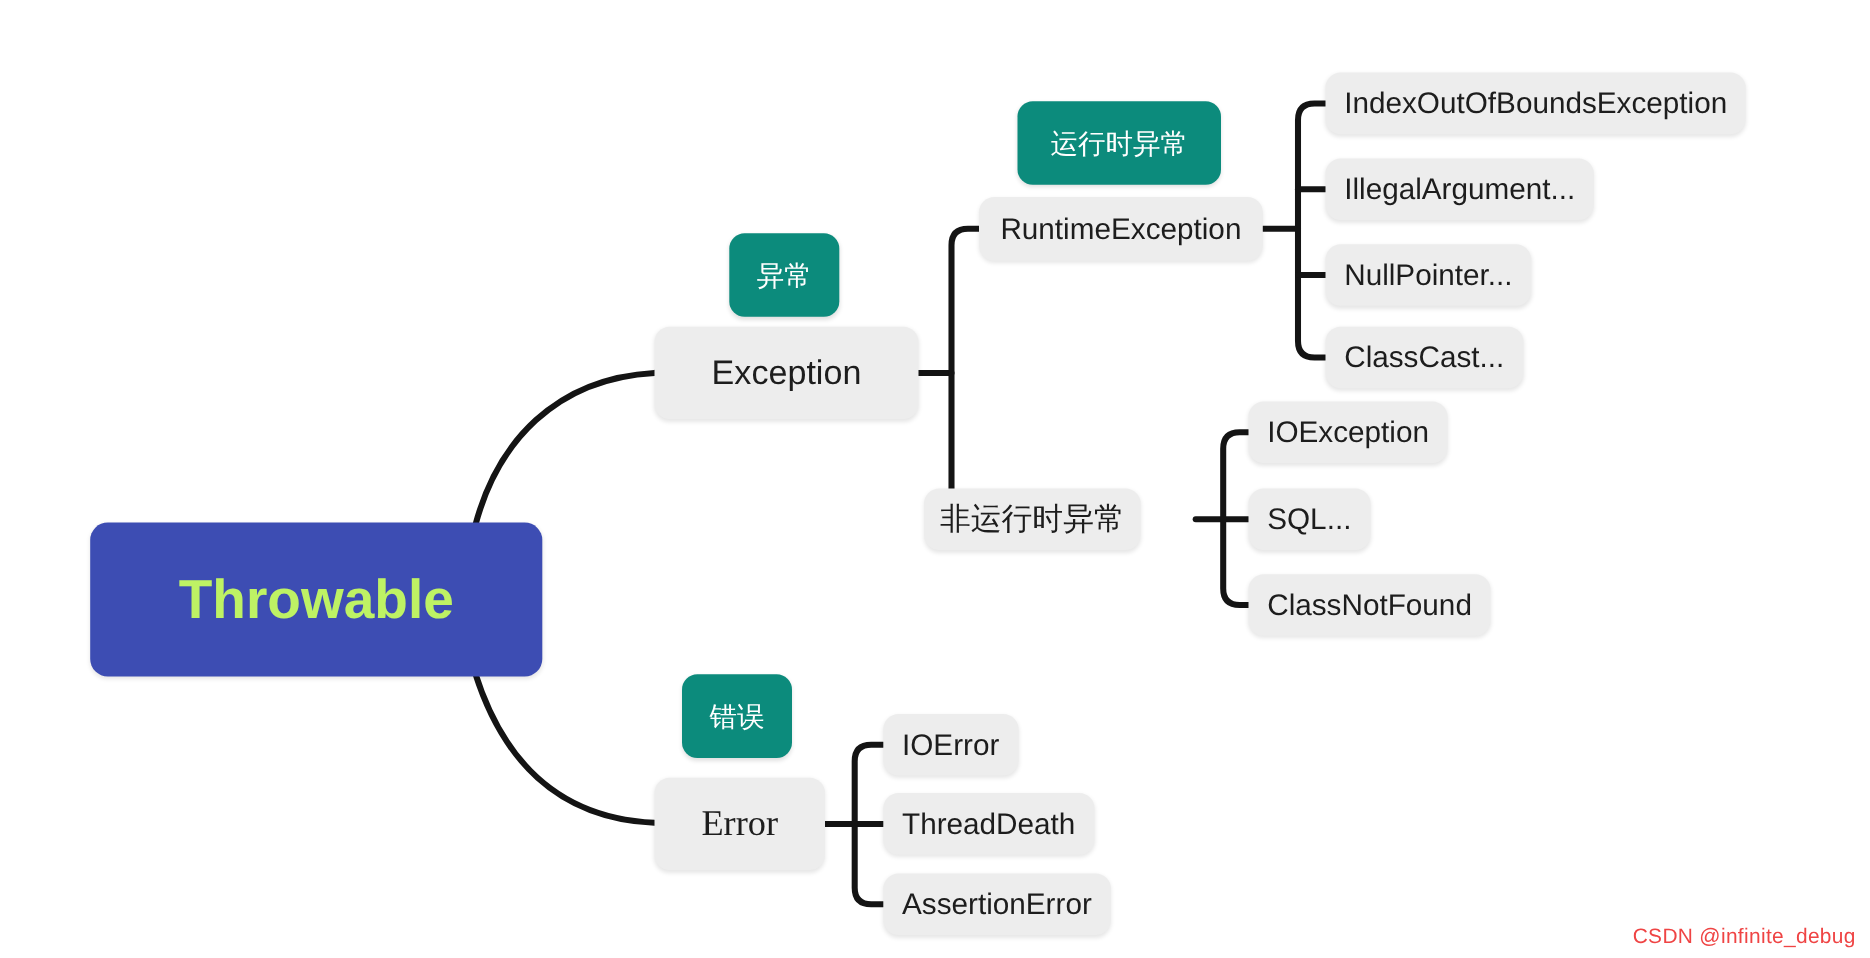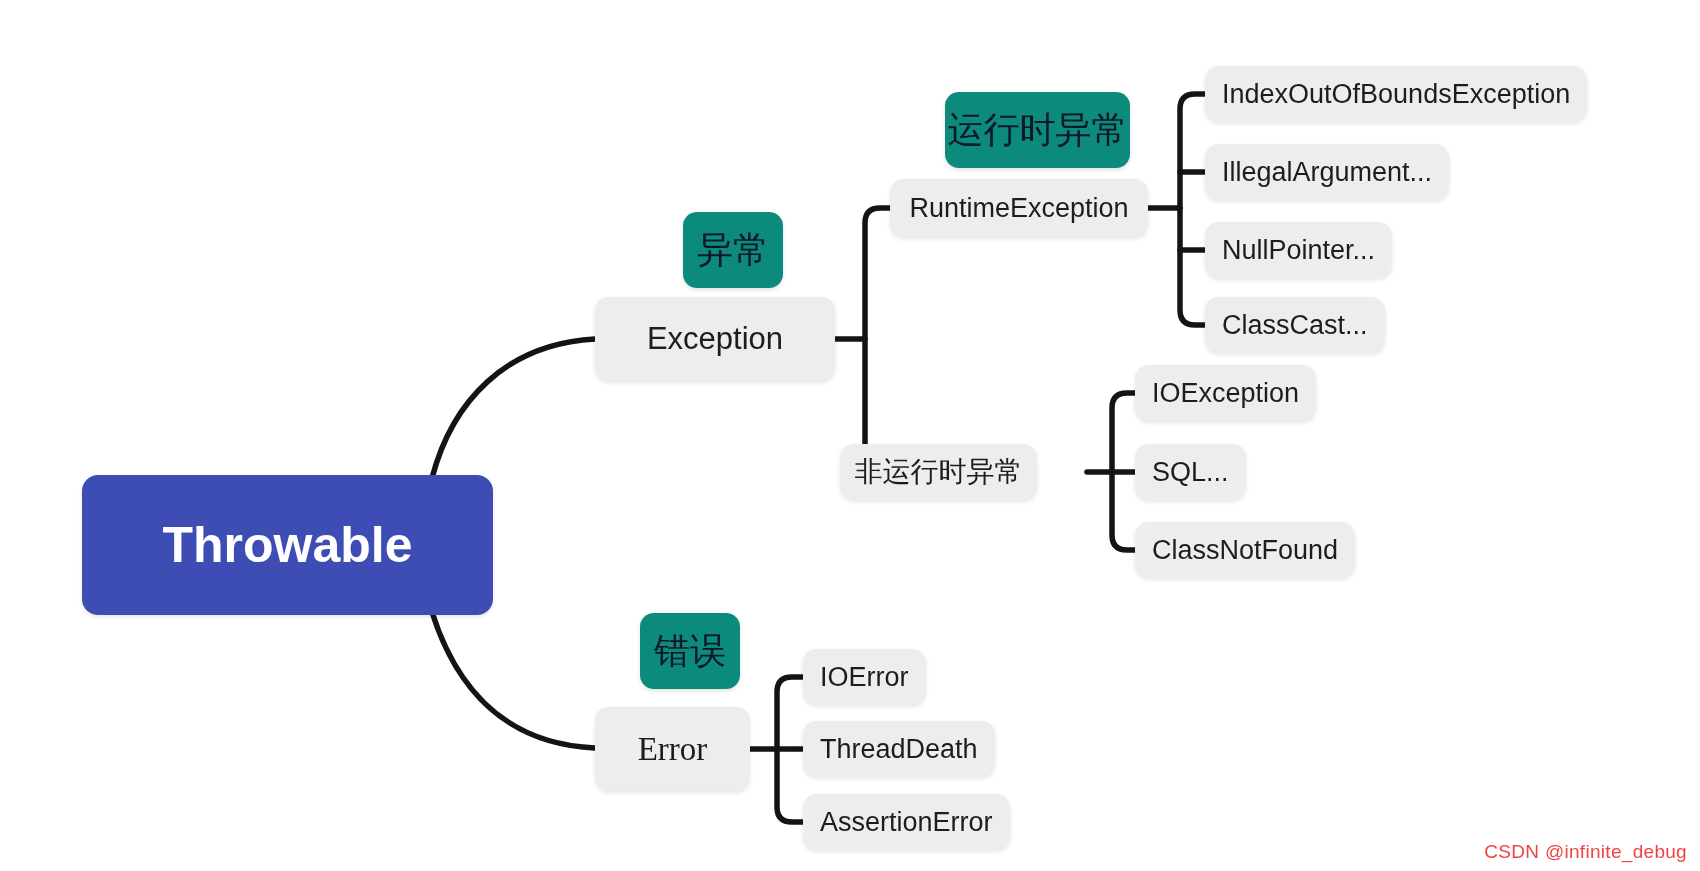--- a/index.html
+++ b/index.html
@@ -26,31 +26,30 @@
     box-sizing: border-box;
   }
   .node {
     background: #ededed;
     color: #1d1d1d;
     border-radius: 14px;
     box-shadow: 0 2px 4px rgba(0,0,0,0.10);
   }
   .badge {
     background: #0c8b7c;
-    color: #0f172a;
+    color: #ffffff;
     border-radius: 14px;
-    font-size: 36px;
+    font-size: 25px;
     font-weight: 500;
     box-shadow: 0 2px 4px rgba(0,0,0,0.12);
-    margin-left: 20px;
   }
   .root {
     left: 82px; top: 475px; width: 411px; height: 140px;
     background: #3d4db3;
-    color: #ffffff;
+    color: #bef264;
     font-size: 50px;
     font-weight: 600;
     border-radius: 16px;
   }
   .parent { font-weight: 500; }
   .exception  { left: 595px; top: 297px; width: 240px; height: 84px; font-size: 31px; }
   .runtime    { left: 890px; top: 179px; width: 258px; height: 58px; font-size: 27px; }
   .nonruntime { left: 840px; top: 444px; width: 197px; height: 56px; font-size: 28px; }
   .error      { left: 595px; top: 707px; width: 155px; height: 84px; font-size: 33px; font-family: Liberation Serif, serif; }
   .badge-yc   { left: 663px; top: 212px; width: 100px; height: 76px; }

